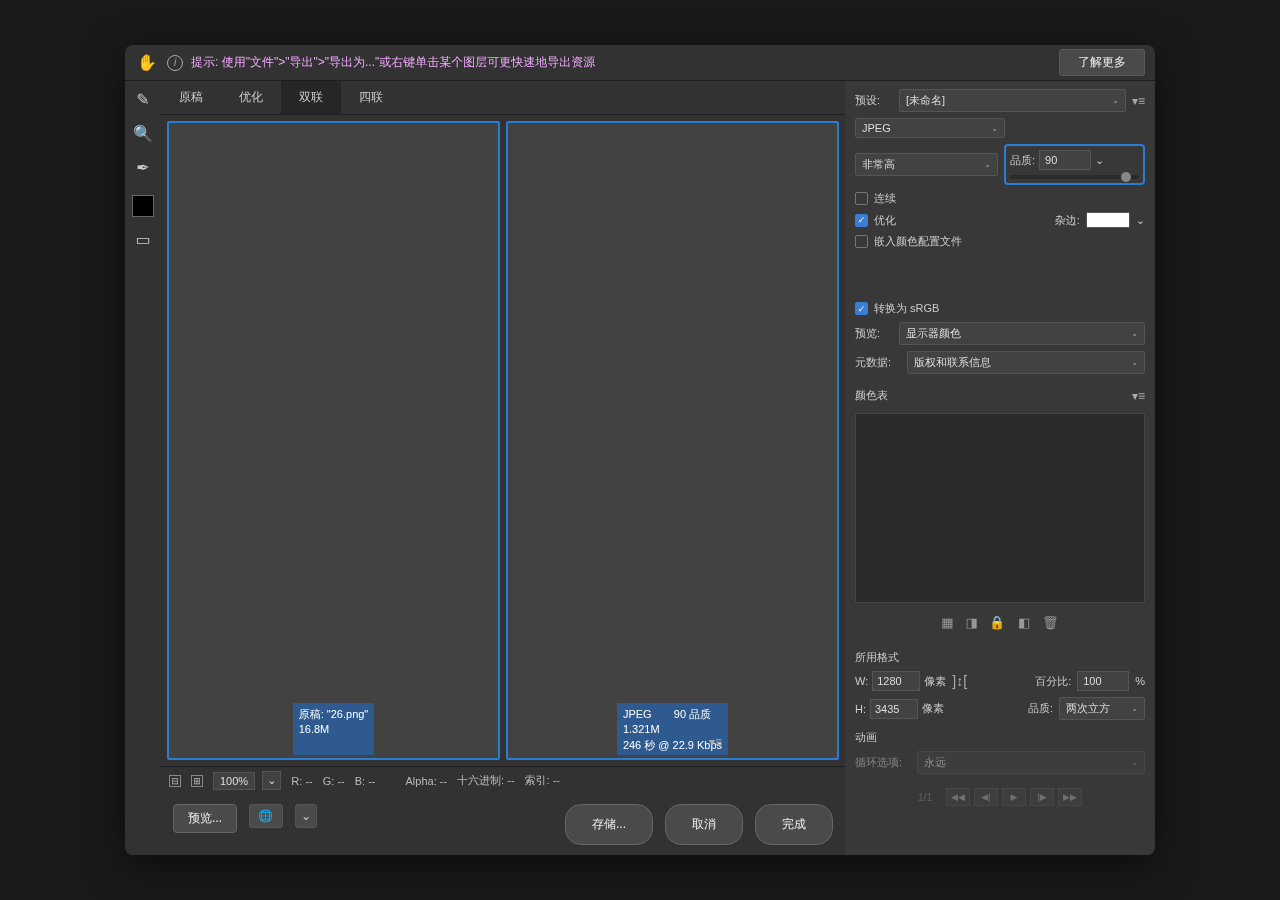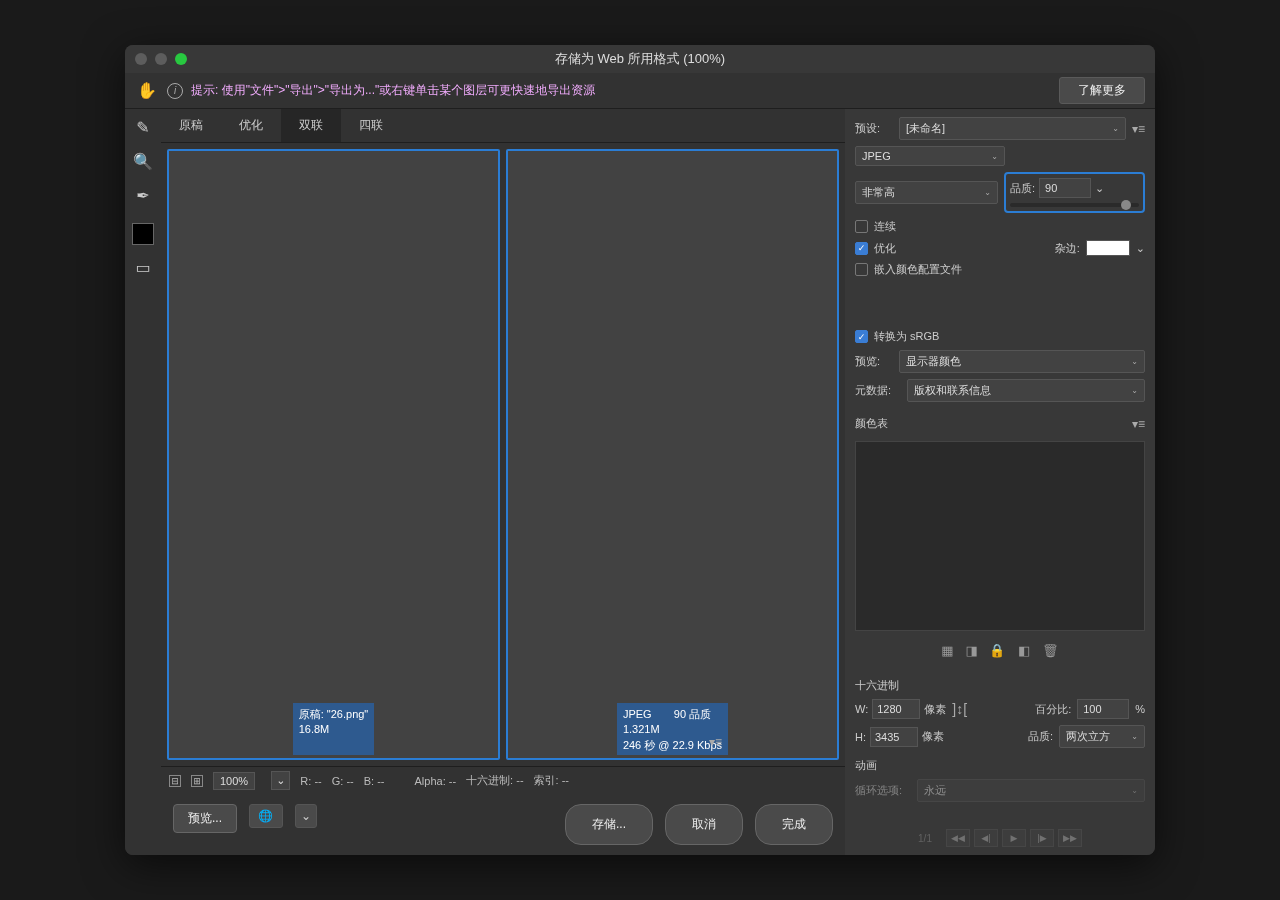--- a/index.html
+++ b/index.html
@@ -31,21 +31,21 @@
 .pcard.sel .pinfo{background:#2e5a8f;color:#fff}
 .stripes{position:absolute;inset:0;background:repeating-linear-gradient(90deg,#fff 0 8px,#f7f7f7 8px 16px)}
 .phone{position:absolute;width:160px;height:310px;background:#000;border-radius:22px;padding:6px}
 .phone .scr{width:100%;height:100%;border-radius:18px;background:#f5f5f5;overflow:hidden;position:relative;font-size:7px;color:#333}
 .phone1{left:-10px;top:250px}
 .p1bg{position:absolute;inset:0;background:linear-gradient(180deg,#8b6f5a 0%,#6b4f3a 60%,#3a2a1a 100%)}
 .p1logo{position:absolute;top:42px;left:0;right:0;text-align:center;color:#fff;font-size:14px;font-weight:700;letter-spacing:1px}
 .p1sub{position:absolute;top:64px;left:0;right:0;text-align:center;color:#ddd;font-size:6px;letter-spacing:3px}
 .statusrow{display:flex;align-items:center;gap:10px;padding:4px 8px;color:#bbb;font-size:11px;border-top:1px solid #1e1e1e}
 .sq{width:12px;height:12px;border:1px solid #888;display:inline-flex;align-items:center;justify-content:center;font-size:9px}
-.pct{display:flex;align-items:center;gap:16px}
+.pct{display:flex;align-items:center;gap:7px}
 .pctsel{background:#424242;border:1px solid #555;padding:2px 6px;color:#ddd;font-size:11px}
 .bottombtns{display:flex;gap:12px;padding:10px 12px;align-items:flex-start}
 .bb{padding:11px 26px;background:#4a4a4a;border:1px solid #666;border-radius:16px;color:#eee;font-size:12px}
 .bottombtns .spacer{flex:1}
 .iconbtn{width:34px;height:24px;background:#4a4a4a;border:1px solid #555;border-radius:3px;display:flex;align-items:center;justify-content:center;color:#ccc;font-size:12px}
 .right { width:310px; background:#383838; padding:8px 10px; display:flex; flex-direction:column; gap:6px; overflow:auto; font-size:11px; color:#ccc; }
 .row { display:flex; align-items:center; gap:6px; }
 .lbl{min-width:38px}
 .sel{flex:1;background:#424242;border:1px solid #555;color:#ddd;padding:3px 6px;border-radius:2px;display:flex;justify-content:space-between;align-items:center;font-size:11px}
 .sel .arr{font-size:8px;color:#aaa}
@@ -56,37 +56,29 @@
 .slider{height:4px;background:#2a2a2a;border-radius:2px;position:relative;margin-top:2px}
 .slider .th{position:absolute;right:8px;top:-3px;width:10px;height:10px;background:#888;border-radius:50%}
 .swatch2{width:44px;height:16px;background:#fff;border:1px solid #555}
 .secthead{font-size:11px;color:#ccc;margin-top:8px;display:flex;justify-content:space-between;align-items:center}
 .ctable{height:190px;background:#2a2a2a;border:1px solid #444;margin-top:4px}
 .ctrow{display:flex;gap:12px;justify-content:center;padding:6px;color:#999;font-size:13px}
 .sizebox{display:flex;align-items:center;gap:4px}
 .sizebox input{width:48px;background:#424242;border:1px solid #555;color:#ddd;padding:3px 4px;font-size:11px}
 .link{font-size:14px;color:#aaa}
 .anim{margin-top:4px}
-.framectl{display:flex;gap:4px;align-items:center;justify-content:center;margin-top:21px}
+.framectl{display:flex;gap:4px;align-items:center;justify-content:center;margin-top:8px}
 .fbtn{width:24px;height:18px;background:#424242;border:1px solid #555;display:flex;align-items:center;justify-content:center;color:#aaa;font-size:9px}
 .fnum{color:#888;font-size:10px;margin-right:10px}
 .menuico{color:#aaa;font-size:12px}
 </style>
 </head>
 <body>
 
 <div class="window">
-  <div class="titlebar">
-    <div class="traffic">
-      <div class="dot r"></div>
-      <div class="dot y"></div>
-      <div class="dot g"></div>
-    </div>
-    <div class="title">存储为 Web 所用格式 (100%)</div>
-  </div>
 
   <div class="hintbar">
     <div class="tool" style="margin:0">✋</div>
     <div class="info">i</div>
     <div class="hinttext">提示: 使用"文件"&gt;"导出"&gt;"导出为..."或右键单击某个图层可更快速地导出资源</div>
     <button class="hintbtn">了解更多</button>
   </div>
 
   <div class="body">
     <div class="toolcol">
@@ -251,21 +243,21 @@
       <div class="ctable"></div>
       <div class="ctrow">
         <span>▦</span>
         <span>◨</span>
         <span>🔒</span>
         <span>◧</span>
         <span>🗑</span>
       </div>
 
       <div class="secthead">
-          <span>十六进制</span>
+          <span>所用格式</span>
         </div>
       <div class="row">
         <div class="sizebox">
             <span>W:</span>
             <input value="1280" style="">
             <span>像素</span>
           </div>
         <span class="link">]↕[</span>
         <div style="flex:1"></div>
         <span>百分比:</span>

